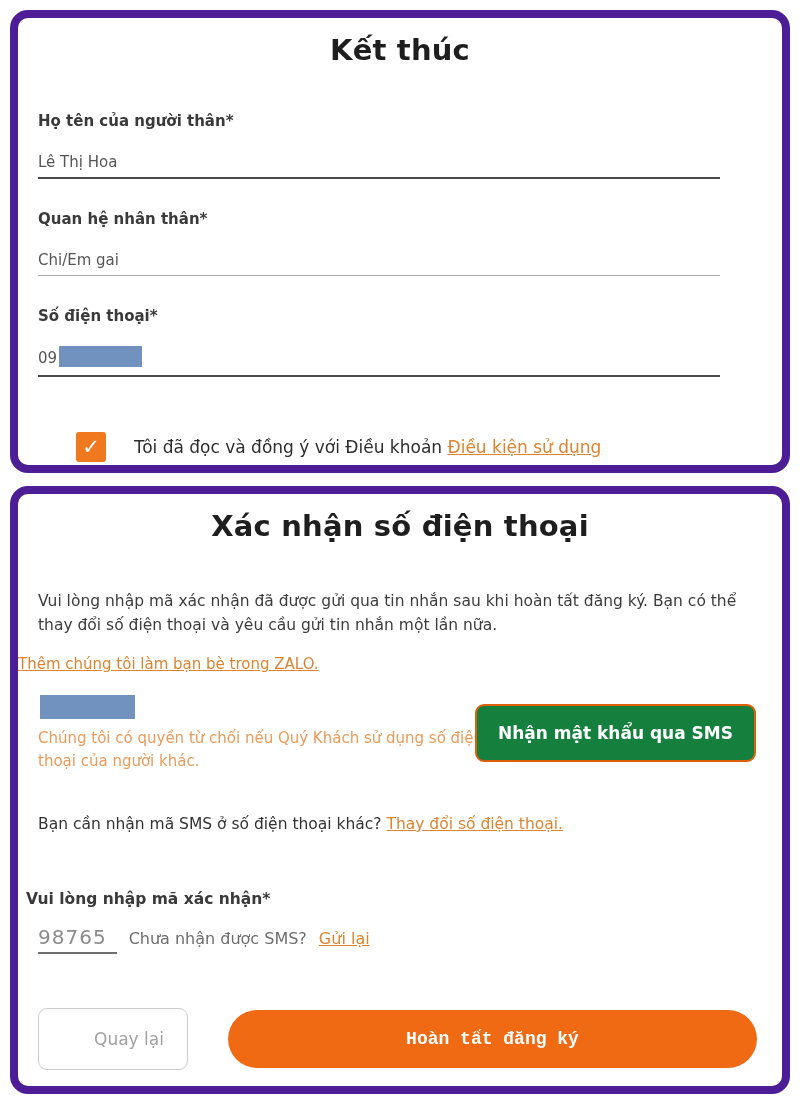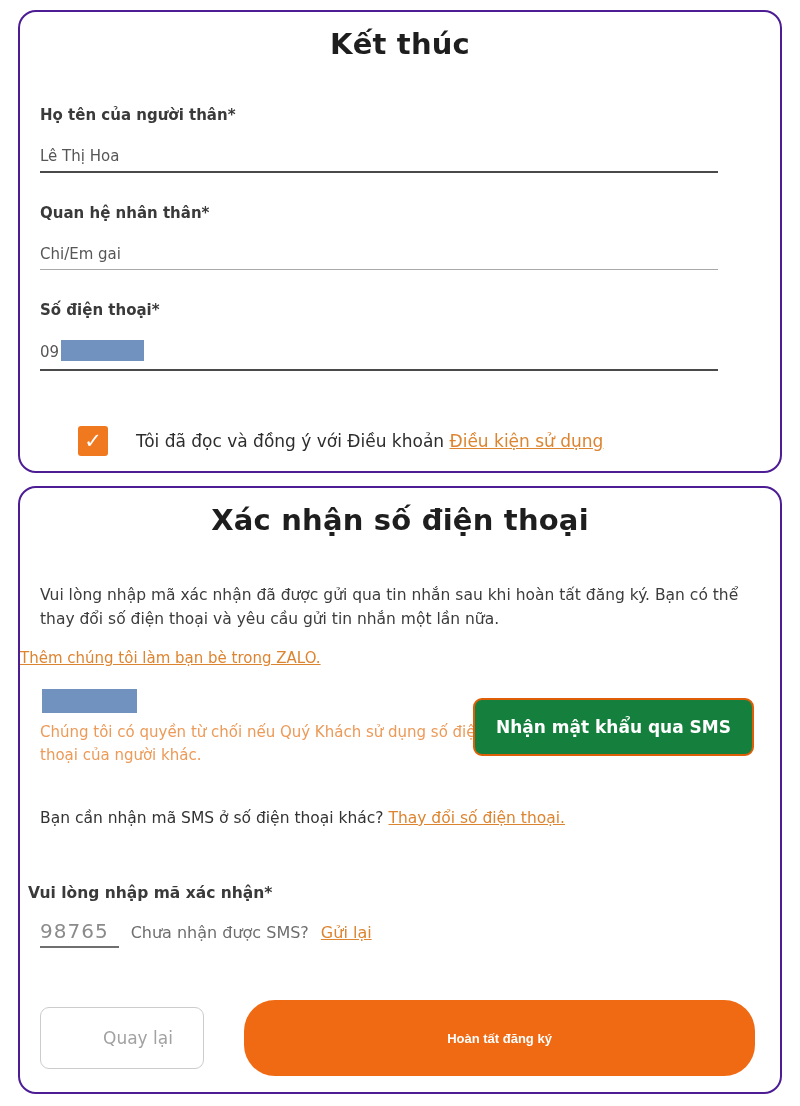--- a/index.html
+++ b/index.html
@@ -4,23 +4,23 @@
 <style>
   * { margin:0; padding:0; box-sizing:border-box; }
   html,body { background:#fff; }
   body {
     width:800px; height:1106px;
     font-family:"DejaVu Sans","Liberation Sans",sans-serif;
     color:#333; overflow:hidden; position:relative;
   }
   .panel {
     background:#fff;
-    border:2px solid #4c1d95;
+    border:8px solid #4c1d95;
     border-radius:18px;
-    margin:0 18px;
+    margin:0 10px;
     position:relative;
   }
   .panel-finish  { margin-top:10px; height:463px; }
   .panel-confirm { margin-top:13px; height:608px; }
 
   .panel-title {
     text-align:center; font-weight:700; color:#1e1e1e;
     font-size:29px; letter-spacing:0.2px; padding-top:15px;
   }
 
@@ -80,29 +80,29 @@
     border-bottom:2px solid #6f6f6f; padding:0 10px 3px 0; cursor:text;
   }
   .resend-text { font-size:16px; color:#6e6e6e; }
   .code-row a.lnk { font-size:16px; }
 
   .footer {
     position:absolute; left:20px; right:25px; bottom:16px;
     display:flex; gap:40px; align-items:center;
   }
   .back-button {
-    width:164px; height:62px; background:#fff; border:1px solid #ccc;
+    width:150px; height:62px; background:#fff; border:1px solid #ccc;
     border-radius:9px; color:#a2a2a2; font-size:17px; cursor:pointer;
     font-family:"DejaVu Sans","Liberation Sans",sans-serif;
     padding-left:32px;
   }
   .submit-button {
-    flex:1; height:76px; background:#f06a13; border:none; border-radius:31px;
-    color:#fff; font-size:13px; font-weight:700; cursor:pointer;
-    font-family:Liberation Sans, sans-serif;
+    flex:1; height:58px; background:#f06a13; border:none; border-radius:31px;
+    color:#fff; font-size:18px; font-weight:700; cursor:pointer;
+    font-family:Liberation Mono, monospace;
   }
 </style>
 </head>
 <body>
 
 <section class="panel panel-finish">
   <h1 class="panel-title">Kết thúc</h1>
 
   <div class="form">
     <div class="field">

